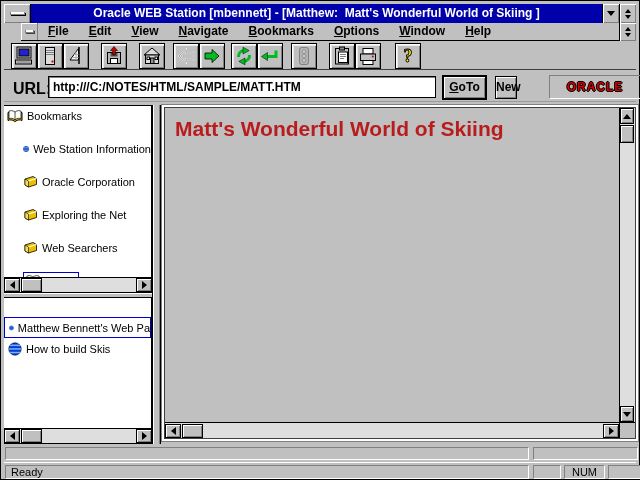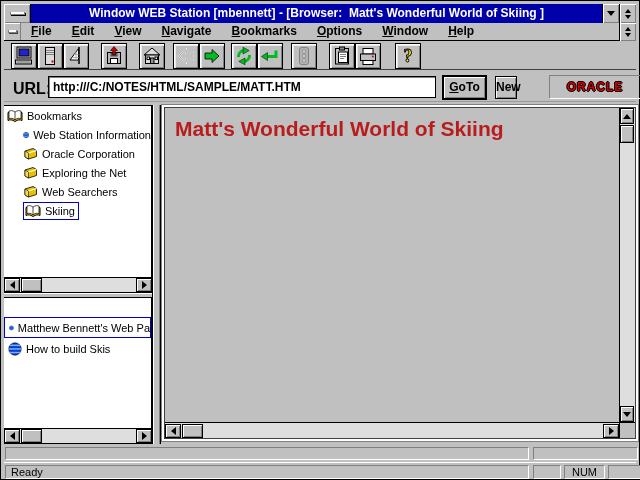--- a/index.html
+++ b/index.html
@@ -24,21 +24,21 @@
     display:flex; flex-direction:column; align-items:center; justify-content:center; gap:2px; }
   .tri { width:0; height:0; display:block; }
   .tri.d  { border:4px solid transparent; border-bottom:none; border-top:5px solid #000; }
   .tri.u-s{ border:3px solid transparent; border-top:none;  border-bottom:4px solid #000; }
   .tri.d-s{ border:3px solid transparent; border-bottom:none; border-top:4px solid #000; }
   .tri.l  { border:4px solid transparent; border-left:none;  border-right:5px solid #000; }
   .tri.r  { border:4px solid transparent; border-right:none; border-left:5px solid #000; }
   .tri.u  { border:4px solid transparent; border-top:none;   border-bottom:5px solid #000; }
 
   
-  .menubar { position:absolute; left:3px; top:22px; right:3px; height:18px;
+  .menubar { position:absolute; left:20px; top:22px; right:3px; height:18px;
     background:#c0c0c0; border-bottom:1px solid #000; display:flex; align-items:stretch; }
   .menusys { width:17px; border-right:1px solid #808080;
     box-shadow:inset 1px 1px 0 #fff; display:flex; align-items:center; justify-content:center; }
   .menudash { width:9px; height:3px; background:#fff; border:1px solid #808080; border-top:none; box-shadow:1px 1px 0 #404040; }
   .menu-item { display:inline-block; padding:0 10px; font-weight:bold; font-size:12px; line-height:17px; color:#000; }
   .menu-item::first-letter { text-decoration:underline; }
   .menubar .spacer { flex:1; }
 
   
   .toolbar { position:absolute; left:3px; top:40px; right:3px; height:29px;
@@ -65,21 +65,21 @@
   .logo-panel { position:absolute; left:545px; top:4px; width:92px; height:24px;
     border:1px solid; border-color:#808080 #fff #fff #808080;
     display:flex; align-items:center; justify-content:center; }
   .logo-text { color:#d40000; font-weight:bold; font-size:12px; letter-spacing:1px;
     text-shadow:1px 0 0 #000, -1px 0 0 #000, 0 1px 0 #000, 0 -1px 0 #000; }
 
   
   .sb-top { position:absolute; left:3px; top:104px; width:148px; height:172px; background:#fff;
     border-top:1px solid #000; border-right:1px solid #000; overflow:hidden; }
   .tree-row { display:flex; align-items:center; height:19px; padding-left:3px; white-space:nowrap; }
-  .tree-row.child { padding-left:19px; }
+  .tree-row.child { padding-left:19px;margin-top:14px; }
   .tree-label { font-size:11px; margin-left:4px; color:#000; }
   .sel-wrap { display:inline-flex; align-items:center; border:1px solid #0000cc; padding:0 3px 0 1px; height:18px; }
   .sb-bottom { position:absolute; left:3px; top:297px; width:148px; height:130px; background:#fff;
     border-right:1px solid #000; overflow:hidden; padding-top:19px; }
   .page-row { display:flex; align-items:center; height:21px; padding-left:4px; white-space:nowrap; }
   .page-row.selected { border:1px solid #0000cc; width:100%; }
   .divider { position:absolute; left:3px; top:292px; width:148px; height:5px; background:#c0c0c0;
     border-top:1px solid #fff; border-bottom:1px solid #000; }
   .splitter { position:absolute; left:151px; top:104px; width:9px; height:339px; background:#c0c0c0;
     border-left:1px solid #000; border-right:1px solid #000;
@@ -127,21 +127,21 @@
 </style>
 </head>
 <body>
 
 <div class="frame">
 
   <div class="titlebar">
     <div class="sysbox">
       <span class="sysdash"></span>
     </div>
-    <div class="title-text">Window WEB Station [mbennett] - [Browser:  Matt's Wonderful World of Skiing ]</div>
+    <div class="title-text">Oracle WEB Station [mbennett] - [Matthew:  Matt's Wonderful World of Skiing ]</div>
     <div class="cap-btn">
       <span class="tri d"></span>
     </div>
     <div class="cap-btn">
       <span class="tri u-s"></span>
       <span class="tri d-s"></span>
     </div>
   </div>
 
   <div class="menubar">

